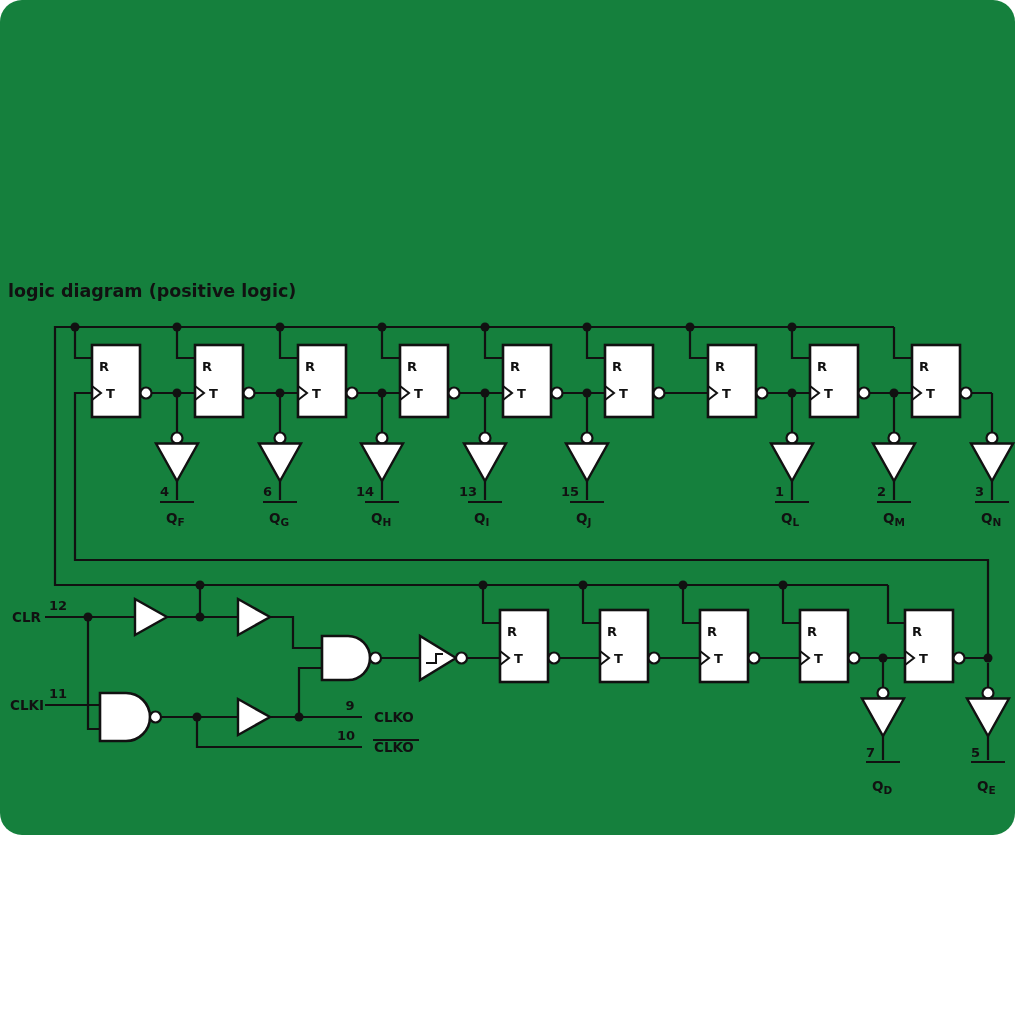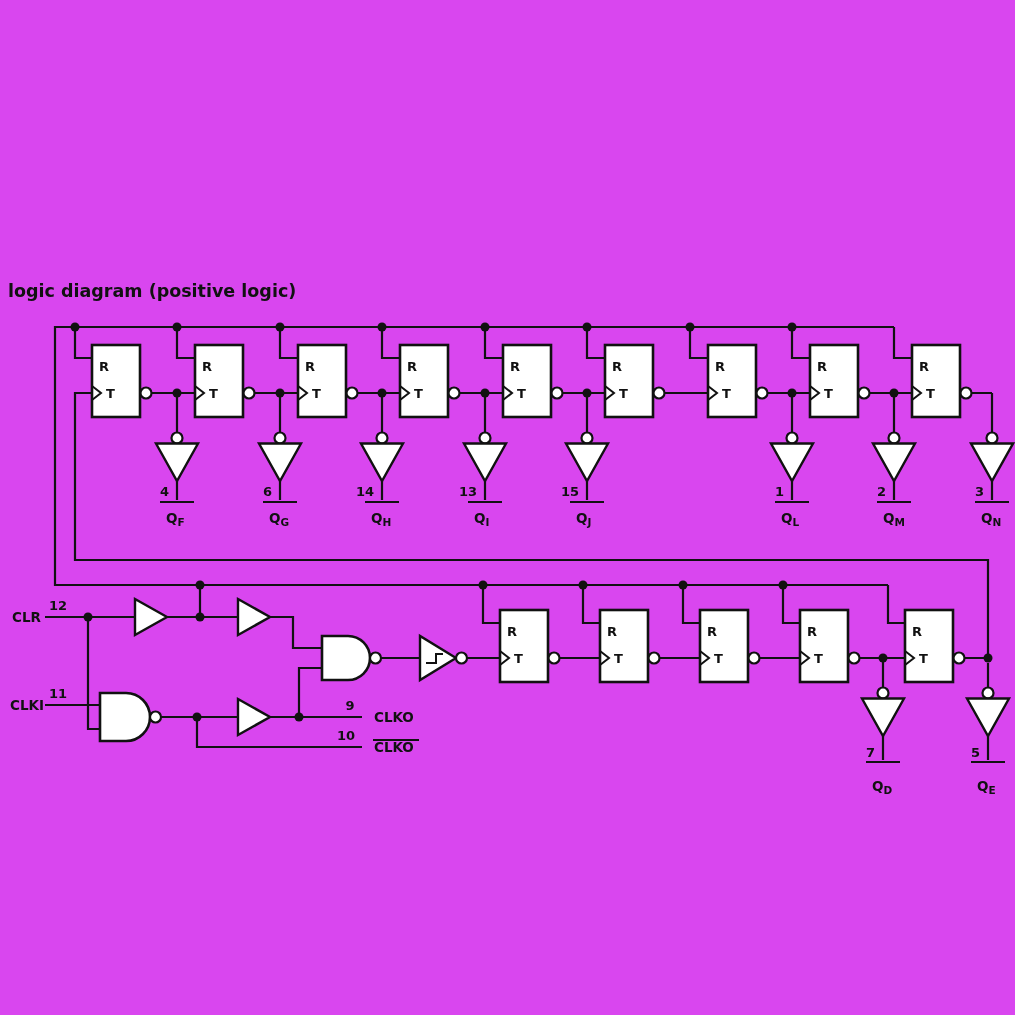--- a/index.html
+++ b/index.html
@@ -1,16 +1,16 @@
 <!DOCTYPE html>
 <html><head>
 <meta charset="utf-8">
 <style>
   html,body{margin:0;padding:0;background:#ffffff;}
-  .stage{width:1015px;height:1015px;position:relative;background:#d946ef;overflow:hidden;}
+  .stage{width:1015px;height:835px;position:relative;background:#15803d;overflow:hidden;border-radius:22px;}
   svg text{font-family:"DejaVu Sans","Liberation Sans",sans-serif;font-weight:bold;fill:#111;}
   .t-title{font-size:17.5px;}
   .t-sm{font-size:13px;}
   .t-md{font-size:13.5px;}
   .t-sub{font-size:10.5px;}
   .wire{fill:none;stroke:#111;stroke-width:2.2;}
   .box{fill:#ffffff;stroke:#111;stroke-width:2.6;}
   .bubble{fill:#ffffff;stroke:#111;stroke-width:2.2;}
   .dot{fill:#111;stroke:none;}
   .tri{fill:#ffffff;stroke:#111;stroke-width:2.4;stroke-linejoin:miter;}

